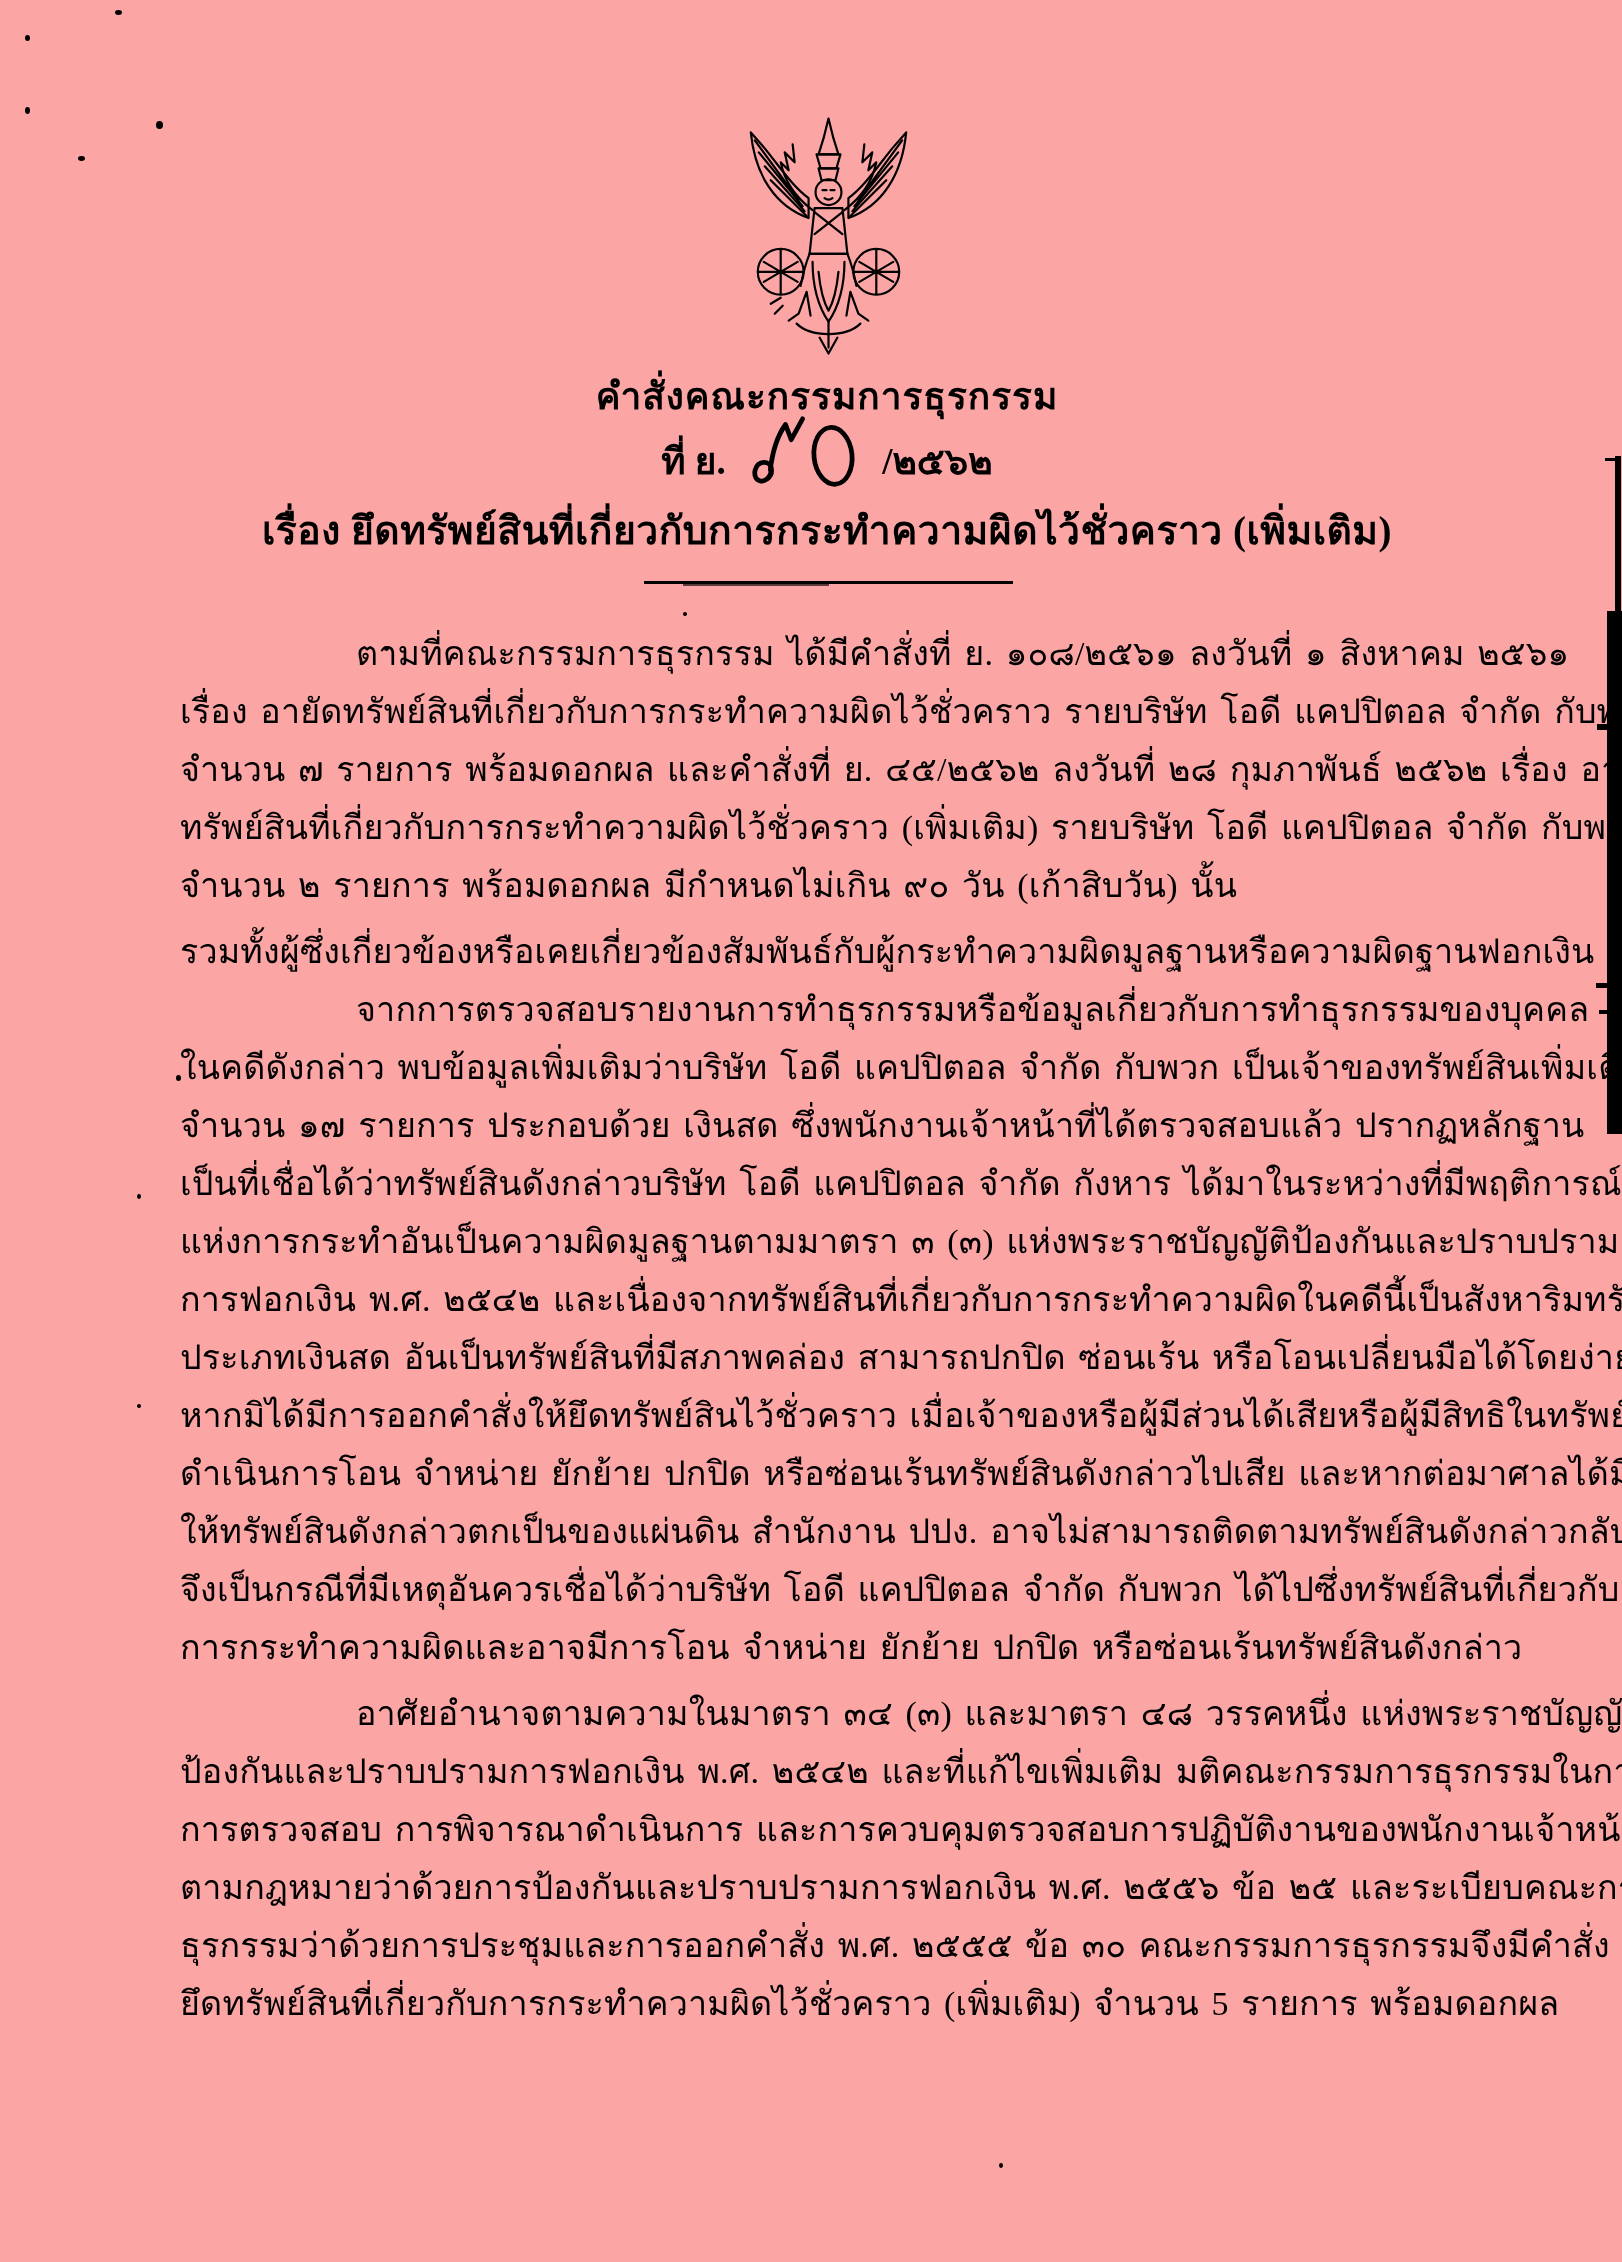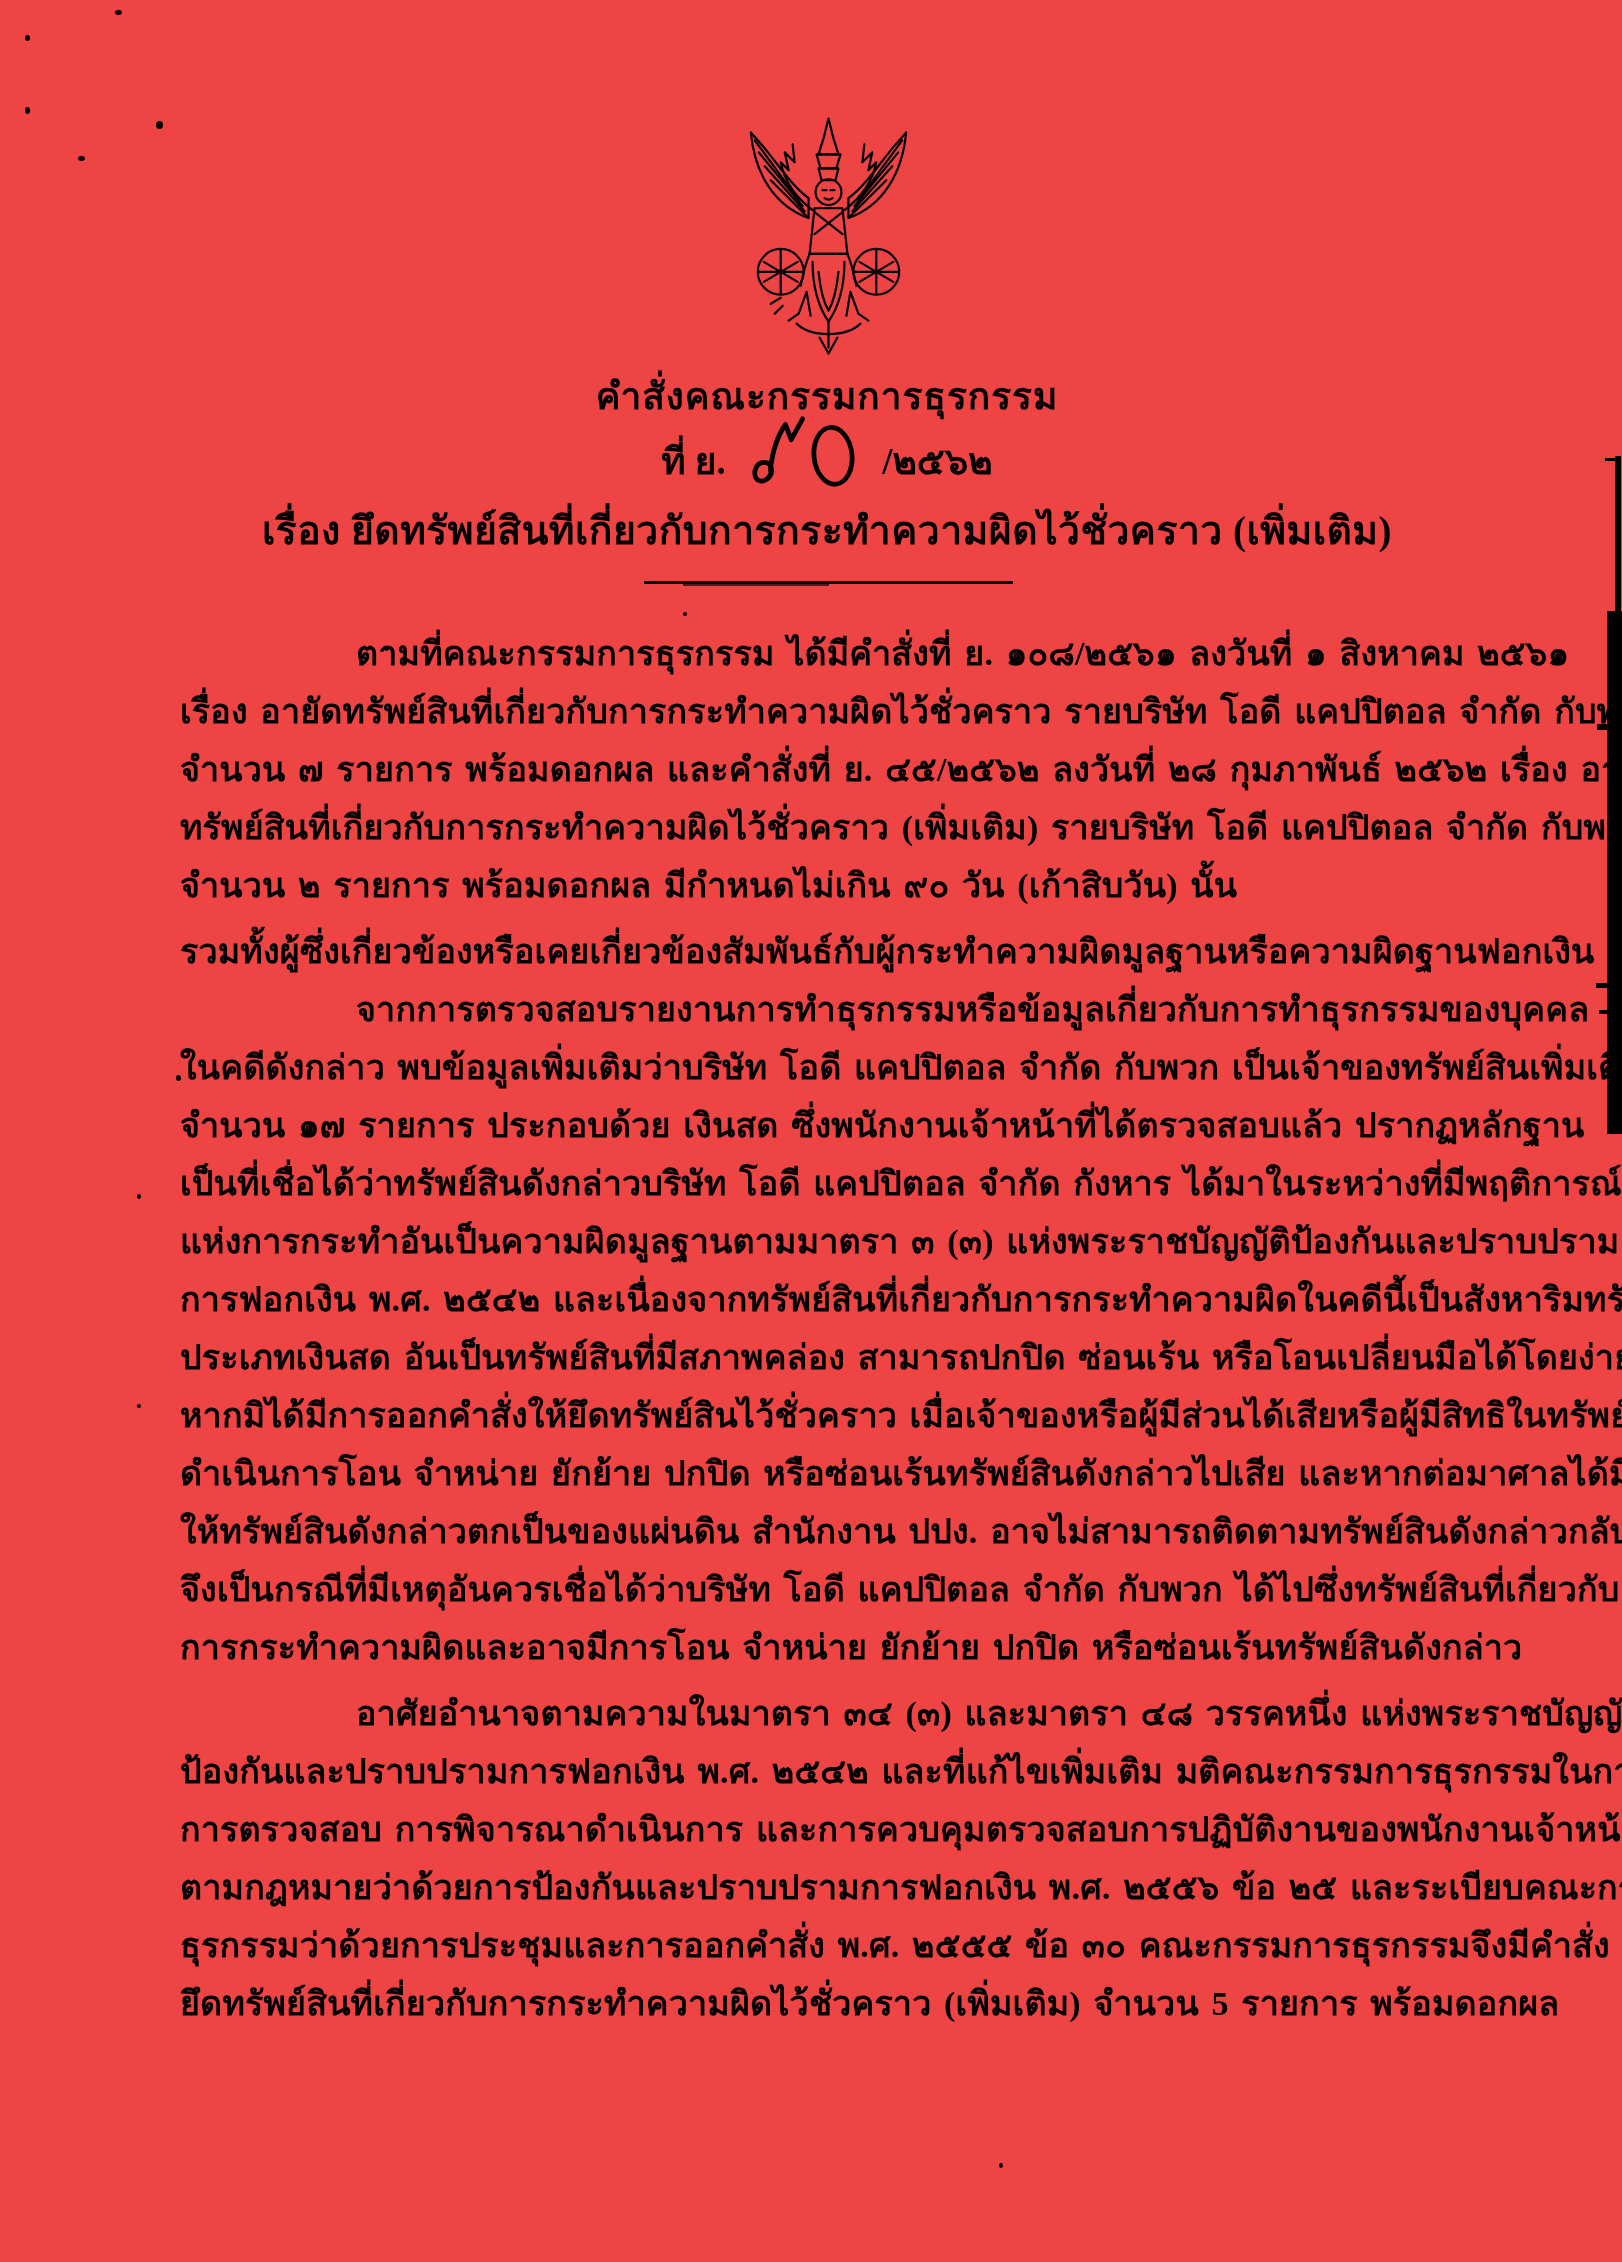--- a/index.html
+++ b/index.html
@@ -1,20 +1,20 @@
 <!DOCTYPE html>
 <html><head>
 <meta charset="utf-8">
 <style>
   html,body{margin:0;padding:0;background:#e8e8e8;}
   .page{
     position:relative;
     width:1623px;height:2263px;
     margin:0 auto;
-    background:#ef4444;
+    background:#fca5a5;
     font-family:"Liberation Serif","DejaVu Serif",serif;
     color:#000;
     overflow:hidden;
   }
   
   .emblem{
     position:absolute;left:709px;top:113px;width:239px;height:252px;
   }
   
   .head-block{position:absolute;left:0;top:374px;width:1654px;text-align:center;}
@@ -35,21 +35,21 @@
   }
   .divider::after{
     content:"";position:absolute;left:39px;top:2.9px;width:146px;height:2px;background:#000;opacity:.65;
   }
   
   .body-text{
     position:absolute;left:180px;top:625px;width:1270px;
     font-size:34px;line-height:58px;
     letter-spacing:0.2px;word-spacing:3.9px;
   }
-  .para{margin:0;font-weight:bold;}
+  .para{margin:0;}
   .para + .para{margin-top:7.8px;}
   .bline{white-space:nowrap;}
   .bline.indent{padding-left:176px;}
   .continuation{
     position:absolute;left:180px;top:2073px;width:1270px;
     font-size:34px;line-height:58px;text-align:right;
   }
   
   .scan-bar-thin{position:absolute;left:1615px;top:456px;width:5.9px;height:160px;background:#000;}
   .scan-bar-thick{position:absolute;left:1607px;top:611px;width:15.6px;height:523px;background:#000;}

